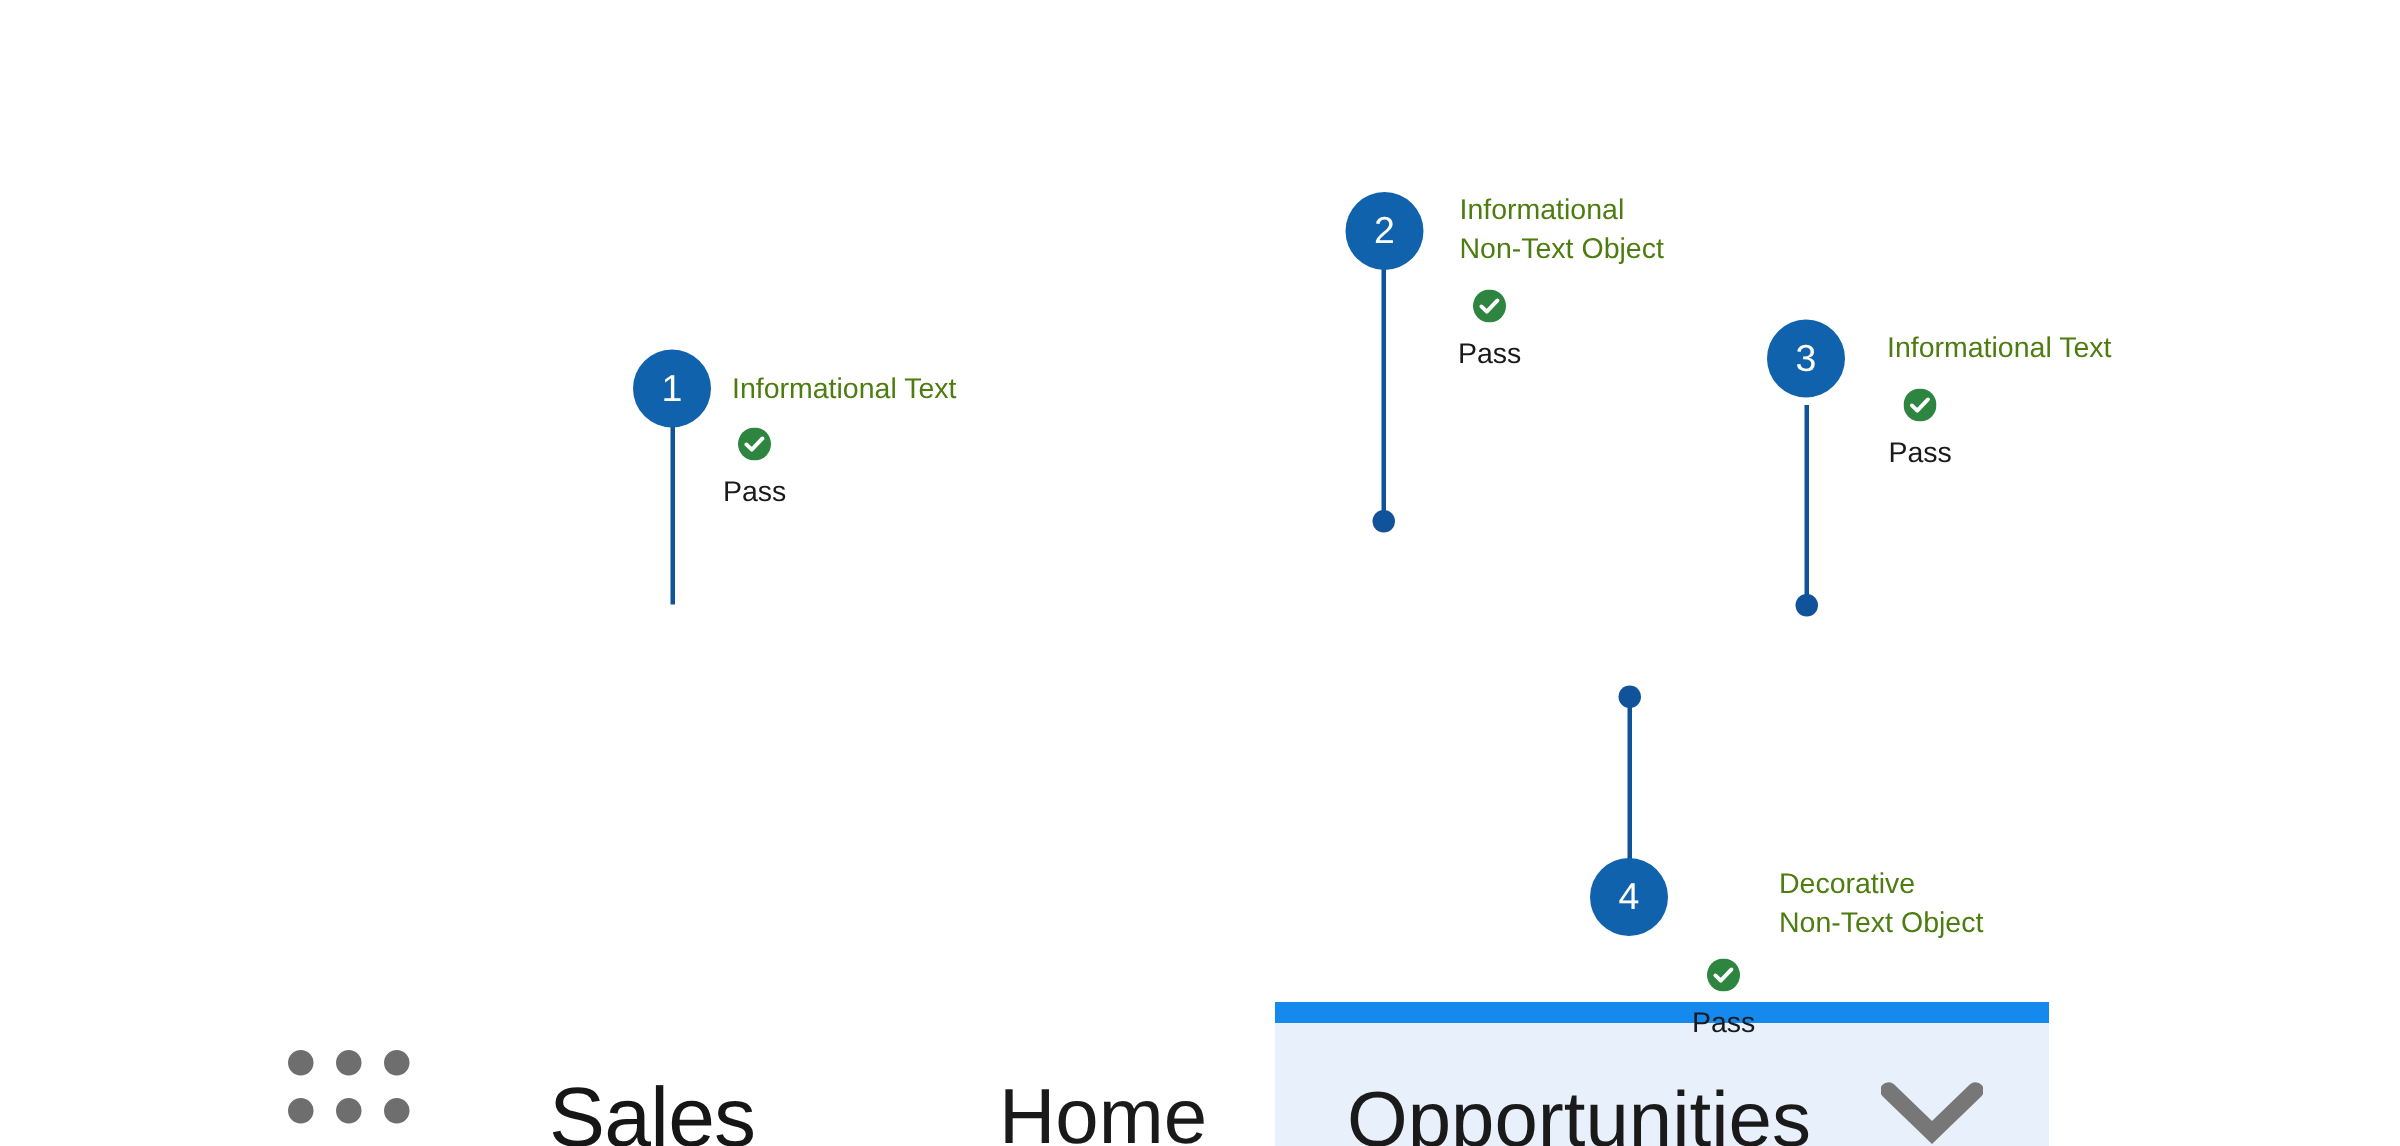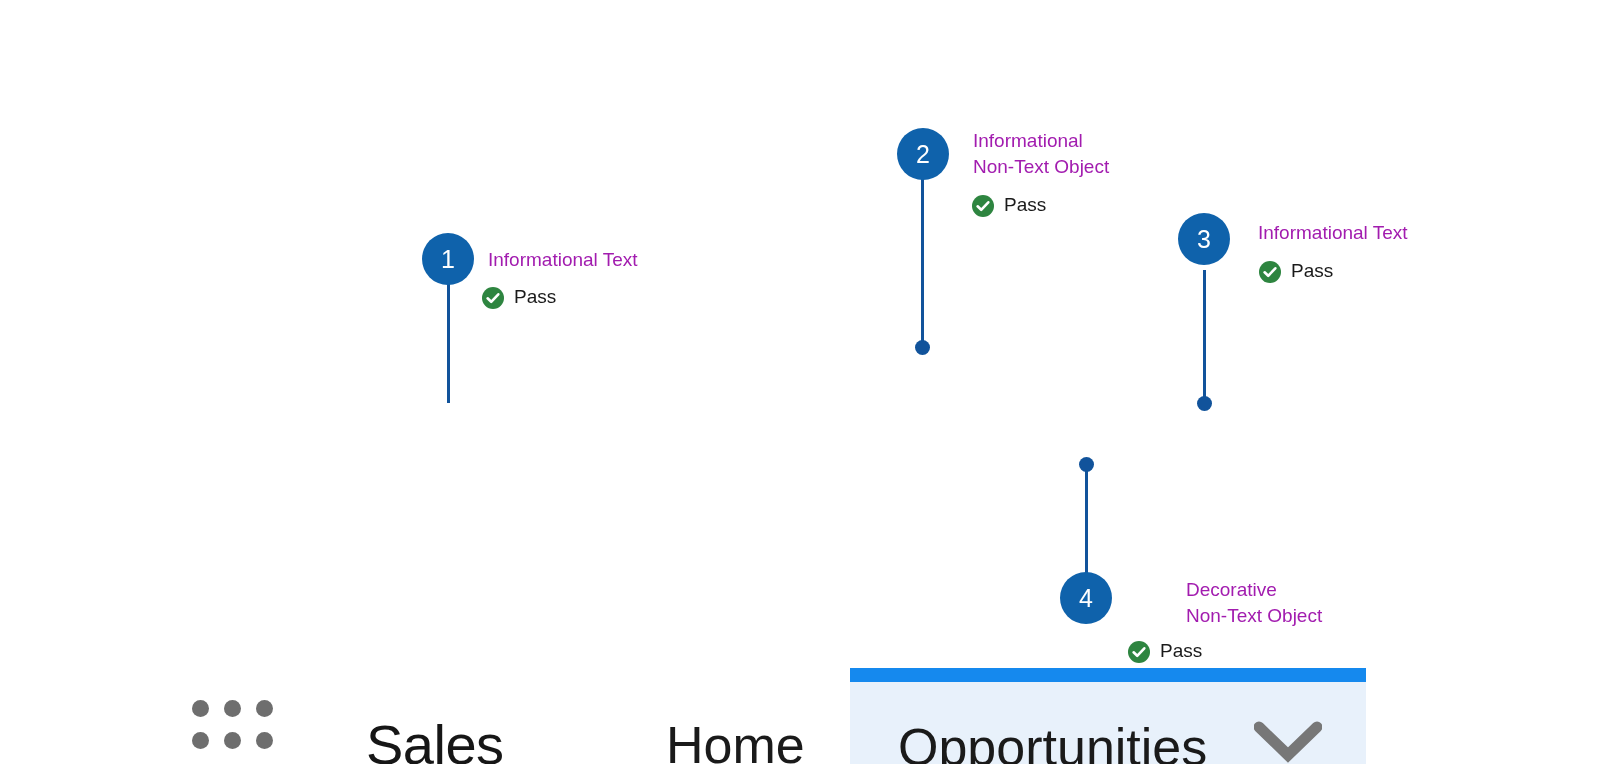--- a/index.html
+++ b/index.html
@@ -118,28 +118,29 @@
     width: 15px;
     height: 15px;
     border-radius: 50%;
     background: #11539b;
     z-index: 3;
   }
   .callout-title {
     position: absolute;
     font-size: 19px;
     line-height: 26px;
-    color: #a21caf;
+    color: #4d7c0f;
     white-space: pre-line;
   }
   .result-row {
     position: absolute;
     display: flex;
-    align-items: flex-end;
+    align-items: center;
     gap: 10px;
+    flex-direction: column;
   }
   .result-icon {
     width: 22px;
     height: 22px;
     flex: 0 0 22px;
   }
   .result-label {
     font-size: 19px;
     line-height: 24px;
     color: #1a1a1a;

